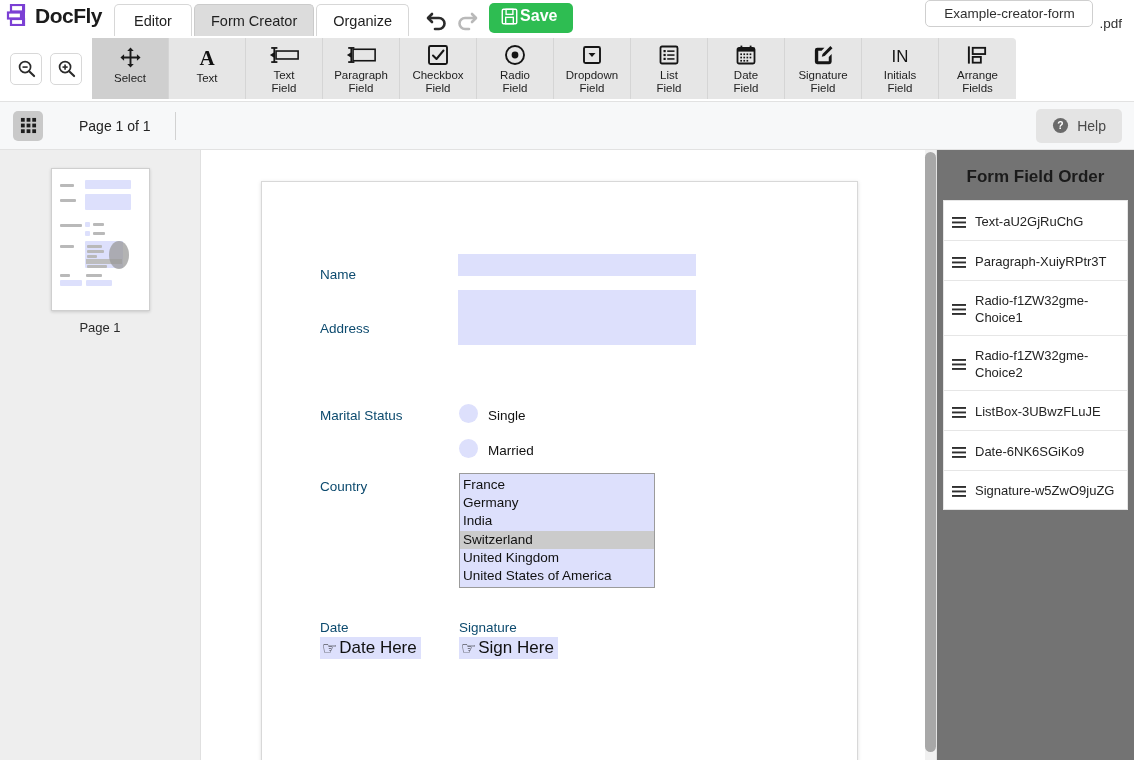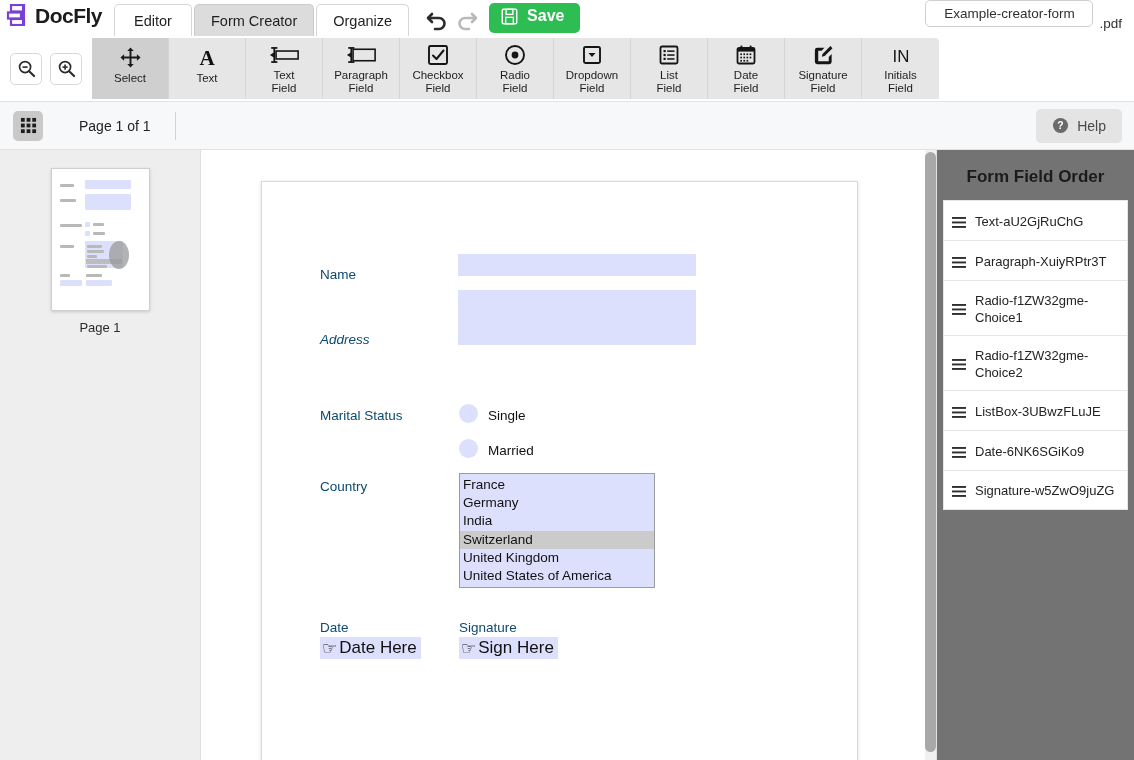--- a/index.html
+++ b/index.html
@@ -34,21 +34,21 @@
     background: #ffffff;
     border: 1px solid #d7d7d7; border-bottom: none;
     border-radius: 5px 5px 0 0;
     margin-right: 2px;
     cursor: pointer;
   }
   .tab.active { background: #dcdcdc; border-color: #cbcbcb; }
   .histbtns { display: flex; align-items: center; gap: 6px; margin: 0 10px 4px 14px; }
   .histbtn { width: 24px; height: 24px; cursor: pointer; }
   .savebtn {
-    display: flex; align-items: center; gap: 9px;
+    display: flex; align-items: center; gap: 2px;
     height: 30px; padding: 0 16px 4px 12px;
     background: #2ebd52; border-radius: 5px;
     margin-bottom: 3px; cursor: pointer;
   }
   .savebtn .lbl { color: #fff; font-size: 16px; font-weight: bold; }
   .spacer { flex: 1 1 auto; }
   .filename-wrap {
     display: flex; align-items: center; gap: 6px;
     margin: 0 12px 5px 0;
   }
@@ -436,20 +436,32 @@
       <span class="ico">
         <svg width="30" height="22" viewBox="0 0 32 22">
           <text x="16" y="18" font-family="Liberation Sans, sans-serif" font-size="18" text-anchor="middle" fill="#151515">IN</text>
         </svg>
       </span>
       <span class="cap">
         <span>Initials</span><br><span>Field</span>
       </span>
     </div>
 
+    <div class="tool">
+      <span class="ico">
+        <svg width="23" height="22" viewBox="0 0 24 22">
+          <line x1="3" y1="2" x2="3" y2="20" stroke="#151515" stroke-width="2"></line>
+          <rect x="7" y="3.5" width="13" height="6.5" fill="none" stroke="#151515" stroke-width="1.9"></rect>
+          <rect x="7" y="13" width="8.5" height="6" fill="none" stroke="#151515" stroke-width="1.9"></rect>
+        </svg>
+      </span>
+      <span class="cap">
+        <span>Arrange</span><br><span>Fields</span>
+      </span>
+    </div>
 
   </div>
 </div>
 
 <div class="pagebar">
   <div class="gridbtn">
     <svg width="17" height="17" viewBox="0 0 18 18">
       <rect x="1" y="1" width="4" height="4" fill="#1d1d1d"></rect>
       <rect x="7" y="1" width="4" height="4" fill="#1d1d1d"></rect>
       <rect x="13" y="1" width="4" height="4" fill="#1d1d1d"></rect>
@@ -501,21 +513,21 @@
   </div>
 </div>
 
 <div class="canvas">
   <div class="doc-page">
     <div class="doc-inner">
 
       <div class="f-label" style="left:58px; top:85px;">Name</div>
       <div class="f-box" style="left:196px; top:72px; width:238px; height:22px;"></div>
 
-      <div class="f-label" style="left:58px; top:150px;font-style:italic;">Address</div>
+      <div class="f-label" style="left:58px; top:139px;">Address</div>
       <div class="f-box" style="left:196px; top:108px; width:238px; height:55px;"></div>
 
       <div class="f-label" style="left:58px; top:226px;">Marital Status</div>
       <div class="f-radio" style="left:197px; top:222px;"></div>
       <div class="f-radio-lbl" style="left:226px; top:226px;">Single</div>
       <div class="f-radio" style="left:197px; top:257px;"></div>
       <div class="f-radio-lbl" style="left:226px; top:261px;">Married</div>
 
       <div class="f-label" style="left:58px; top:297px;">Country</div>
       <ul class="f-list" style="left:197px; top:291px; width:196px;">

